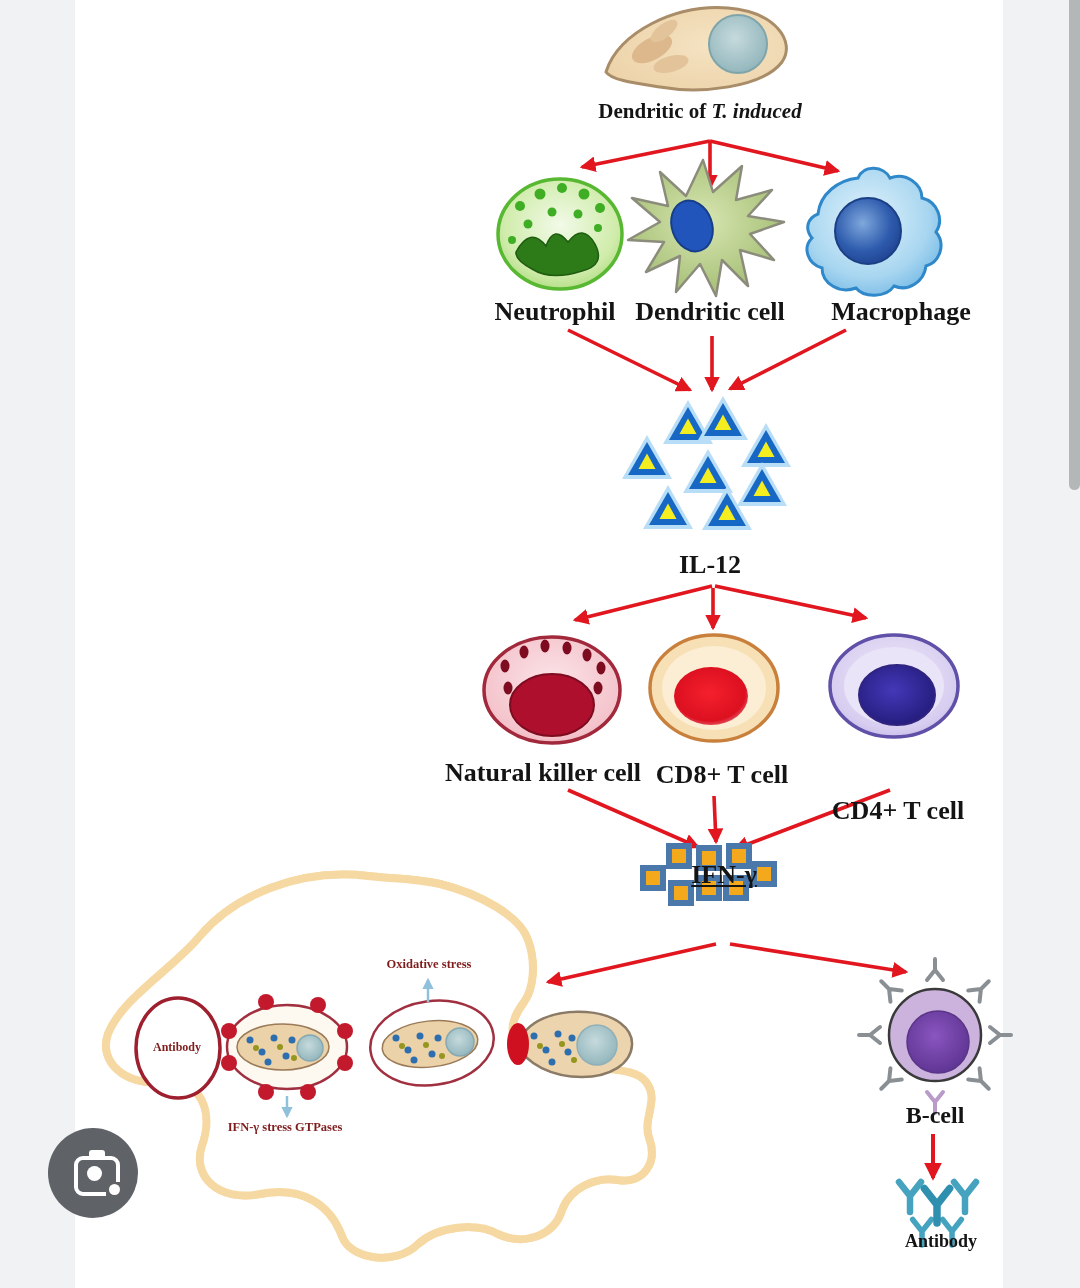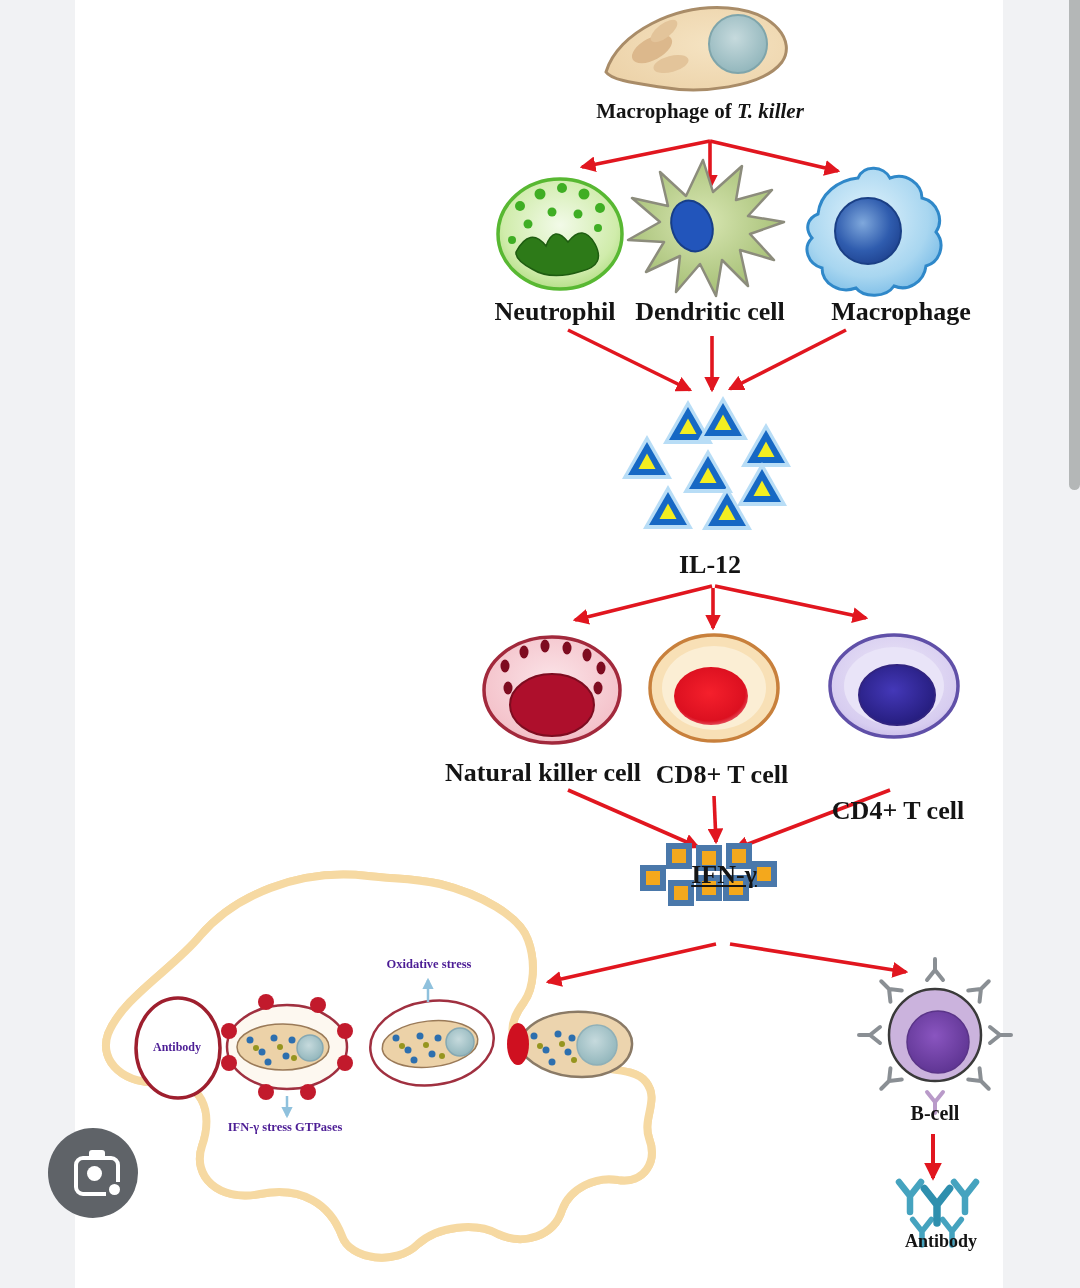--- a/index.html
+++ b/index.html
@@ -17,21 +17,21 @@
     position:absolute;right:0;top:0;width:11px;height:490px;
     background:#b4b7b7;border-radius:0 0 6px 6px;
   }
   svg.diagram{position:absolute;left:0;top:0;width:1080px;height:1288px;}
   .lbl{
     position:absolute;transform:translateX(-50%);
     font-family:"Liberation Serif", serif;font-weight:700;color:#141414;
     white-space:nowrap;text-align:center;
   }
   .lbl-lg{font-size:26px;}
-  .lbl-sm{font-size:12.5px;color:#4c1d95;}
+  .lbl-sm{font-size:12.5px;color:#7f1d1d;}
   .italic{font-style:italic;}
   
   .lens-btn{
     position:absolute;left:48px;top:1128px;width:90px;height:90px;border-radius:50%;
     background:#5f6368;
   }
   .lens-cam{position:absolute;left:26px;top:28px;width:38px;height:32px;
     border:4.5px solid #ffffff;border-radius:9px;}
   .lens-hump{position:absolute;left:11px;top:-10px;width:16px;height:9px;
     background:#ffffff;border-radius:3px;}
@@ -364,39 +364,39 @@
       <use href="#yab" transform="translate(965,1192)"></use>
       <use href="#yab" transform="translate(922,1228) scale(0.85)"></use>
       <use href="#yab" transform="translate(952,1228) scale(0.85)"></use>
     </g>
     <g stroke="#2e8fae">
       <use href="#yab" transform="translate(937,1200) scale(1.15)"></use>
     </g>
   </g>
 </svg>
 
-<div class="lbl lbl-lg" style="left:700px;top:99px;font-size:21px;"><span>Macrophage of </span><span class="italic">T. killer</span></div>
+<div class="lbl lbl-lg" style="left:700px;top:99px;font-size:21px;"><span>Dendritic of </span><span class="italic">T. induced</span></div>
 
 <div class="lbl lbl-lg" style="left:555px;top:297px;">Neutrophil</div>
 <div class="lbl lbl-lg" style="left:710px;top:297px;">Dendritic cell</div>
 <div class="lbl lbl-lg" style="left:879px;top:297px;margin-left:22px;">Macrophage</div>
 
 <div class="lbl lbl-lg" style="left:710px;top:550px;text-align:center;">IL-12</div>
 
 <div class="lbl lbl-lg" style="left:543px;top:758px;font-family:Liberation Serif, serif;">Natural killer  cell</div>
 <div class="lbl lbl-lg" style="left:722px;top:760px;">CD8+ T cell</div>
 <div class="lbl lbl-lg" style="left:898px;top:796px;">CD4+ T cell</div>
 
 <div class="lbl lbl-lg" style="left:724px;top:860px;text-decoration:underline;">IFN-γ</div>
 
 <div class="lbl lbl-sm" style="left:177px;top:1040px;font-size:12px;">Antibody</div>
 <div class="lbl lbl-sm" style="left:429px;top:957px;">Oxidative stress</div>
 <div class="lbl lbl-sm" style="left:285px;top:1120px;">IFN-γ stress GTPases</div>
 
-<div class="lbl" style="left:935px;top:1102px;font-size:20px;">B-cell</div>
+<div class="lbl" style="left:935px;top:1102px;font-size:24px;">B-cell</div>
 <div class="lbl" style="left:941px;top:1231px;font-size:18px;">Antibody</div>
 
 <div class="lens-btn">
   <div class="lens-cam">
     <div class="lens-hump"></div>
     <div class="lens-center-dot"></div>
     <div class="lens-corner-cut"></div>
     <div class="lens-small-dot"></div>
   </div>
 </div>

